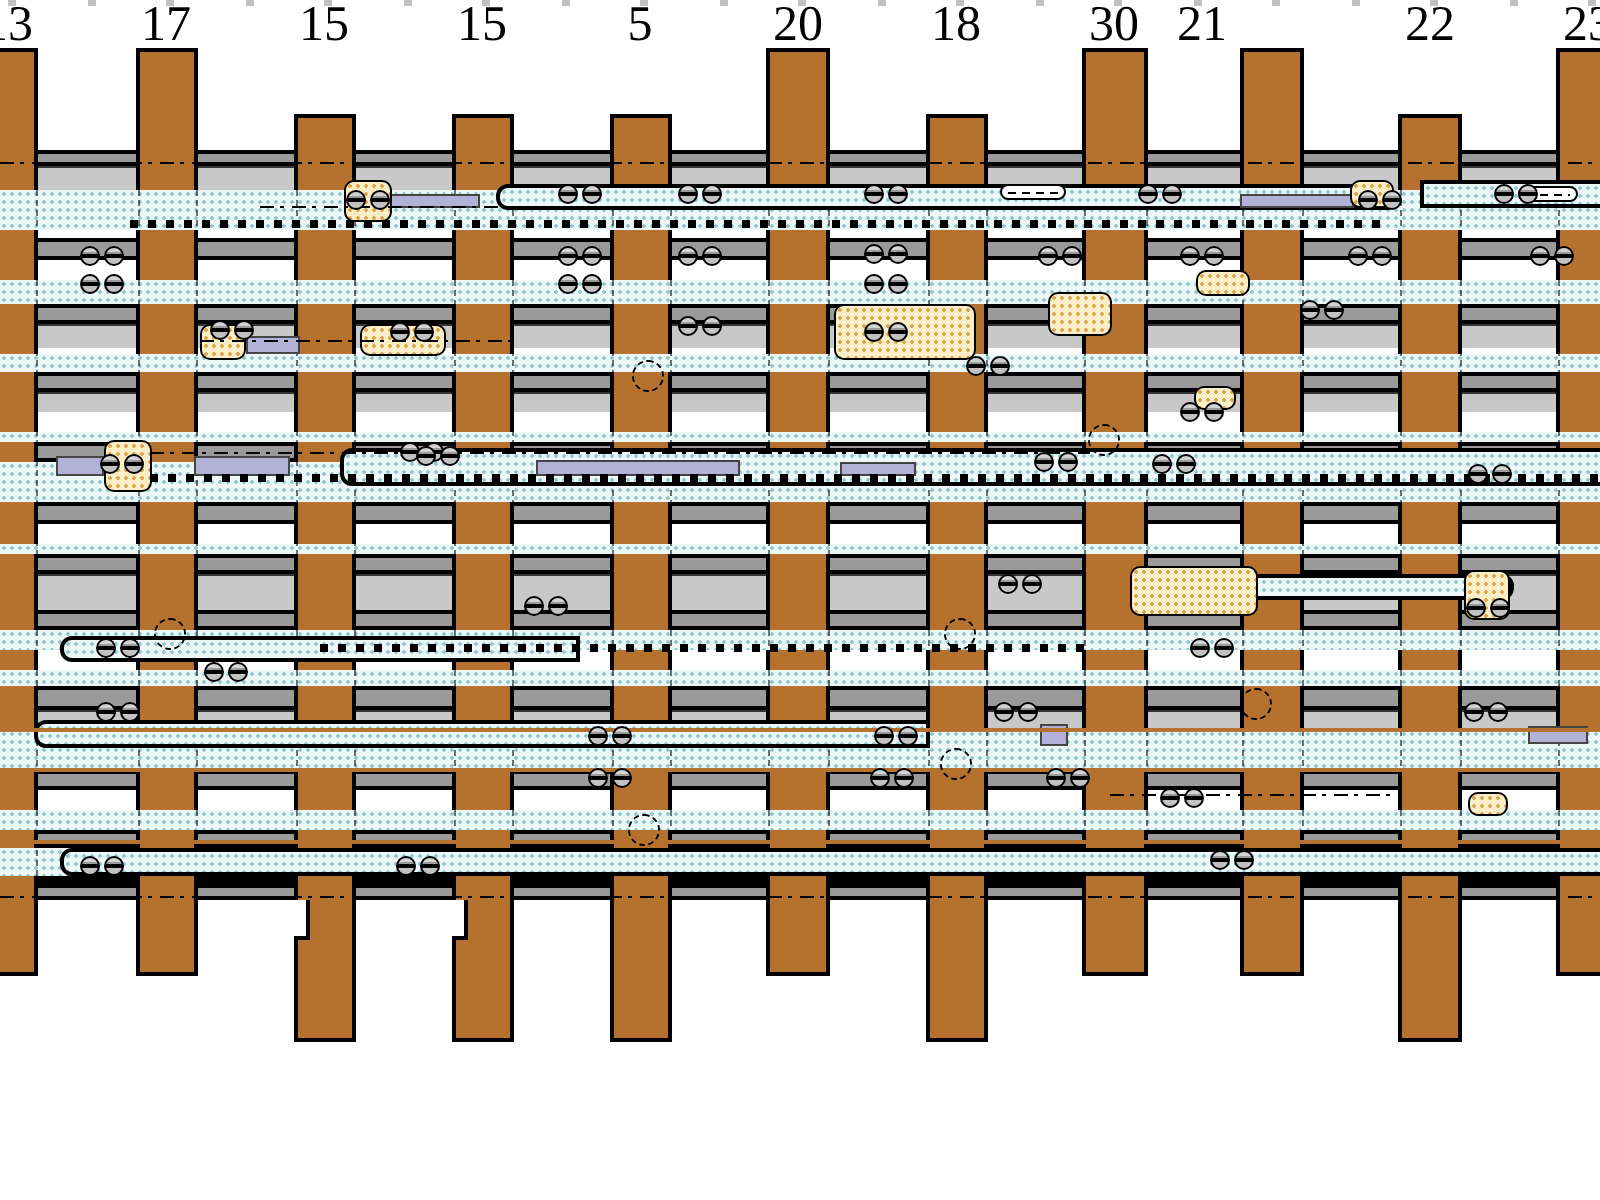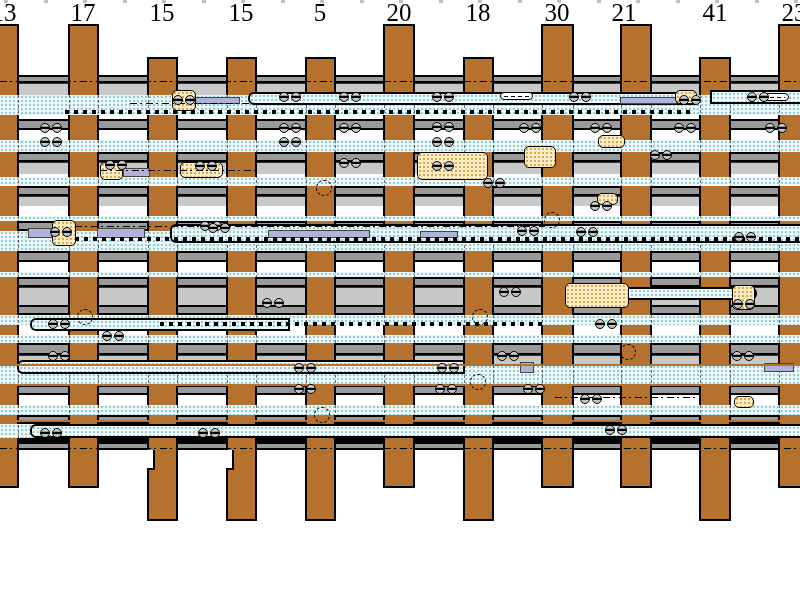--- a/index.html
+++ b/index.html
@@ -134,22 +134,22 @@
     <div class="abs column" style="left: 778px; top: 24px; width: 31px; height: 464px;"></div>
     <div class="abs vline" style="left: 779px; top: 75px; width: 0px; height: 373px;"></div>
     <div class="abs collabel" style="left: 4px; top: 0px;">13</div>
     <div class="abs collabel" style="left: 83px; top: 0px;">17</div>
     <div class="abs collabel" style="left: 162px; top: 0px;">15</div>
     <div class="abs collabel" style="left: 241px; top: 0px;">15</div>
     <div class="abs collabel" style="left: 320px; top: 0px;">5</div>
     <div class="abs collabel" style="left: 399px; top: 0px;">20</div>
     <div class="abs collabel" style="left: 478px; top: 0px;">18</div>
     <div class="abs collabel" style="left: 557px; top: 0px;">30</div>
-    <div class="abs collabel" style="left: 624px; top: 0px;">21</div>
-    <div class="abs collabel" style="left: 715px; top: 0px;">41</div>
+    <div class="abs collabel" style="left: 601px; top: 0px;">21</div>
+    <div class="abs collabel" style="left: 715px; top: 0px;">22</div>
     <div class="abs collabel" style="left: 794px; top: 0px;">23</div>
     <div class="abs wire hatchfill" style="left: 248px; top: 92px; width: 447px; height: 13px; border-radius: 6px 0px 0px 6px;"></div>
     <div class="abs wire hatchfill" style="left: 710px; top: 90px; width: 95px; height: 14px;"></div>
     <div class="abs wire hatchfill" style="left: 170px; top: 224px; width: 635px; height: 19px; border-radius: 6px 0px 0px 6px;"></div>
     <div class="abs wire hatchfill" style="left: 30px; top: 318px; width: 260px; height: 13px; border-radius: 6px 0px 0px 6px;"></div>
     <div class="abs wire hatchfill" style="left: 17px; top: 360px; width: 448px; height: 14px; border-radius: 6px 0px 0px 6px;"></div>
     <div class="abs wire hatchfill" style="left: 580px; top: 287px; width: 177px; height: 13px; border-radius: 6px;"></div>
     <div class="abs wire hatchfill" style="left: 30px; top: 424px; width: 775px; height: 14px; border-radius: 6px 0px 0px 6px;"></div>
     <div class="abs purple" style="left: 192px; top: 97px; width: 48px; height: 7px;"></div>
     <div class="abs purple" style="left: 620px; top: 97px; width: 57px; height: 7px;"></div>

